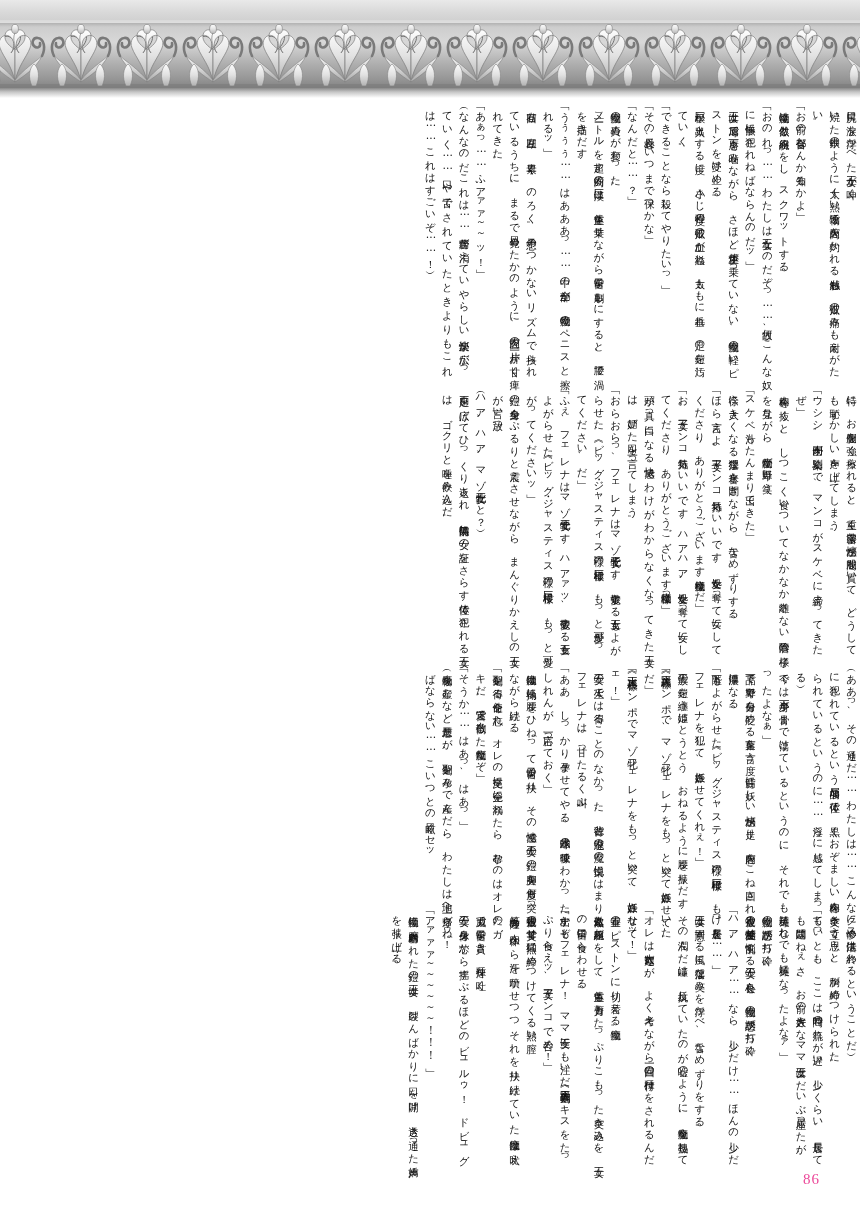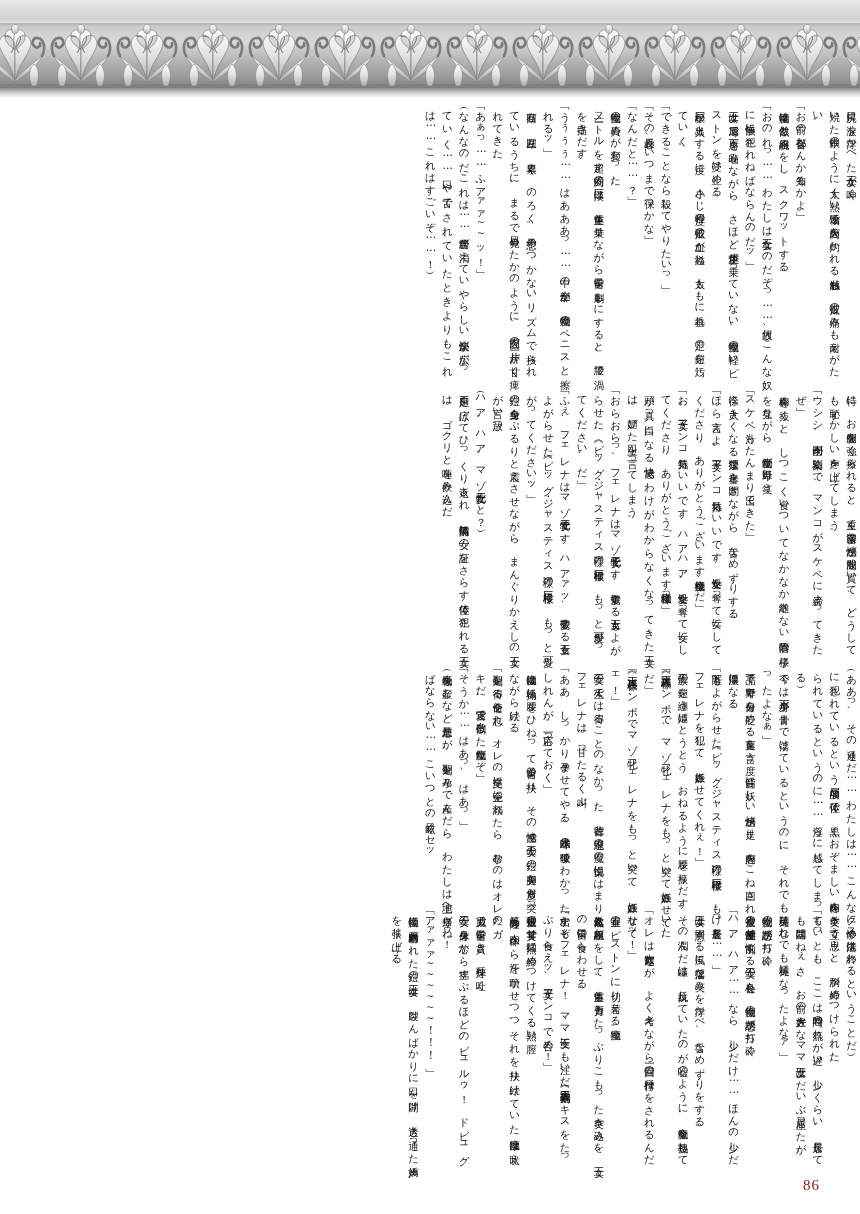--- a/index.html
+++ b/index.html
@@ -79,23 +79,23 @@
     width: 750px; height: 268px;
   }
   #block-4 {
     left: 110px; top: 908px;
     width: 750px; height: 252px;
   }
 
   .page-number {
     position: absolute;
     right: 40px;
-    bottom: 20px;
+    bottom: 26px;
     font-size: 15px;
-    color: #7f1d1d;
+    color: #ec4899;
     font-family: "Liberation Serif", "DejaVu Serif", serif;
     letter-spacing: 1px;
   }
 </style>
 </head>
 <body>
 
 <div id="page">
 
   <div class="header-band">

